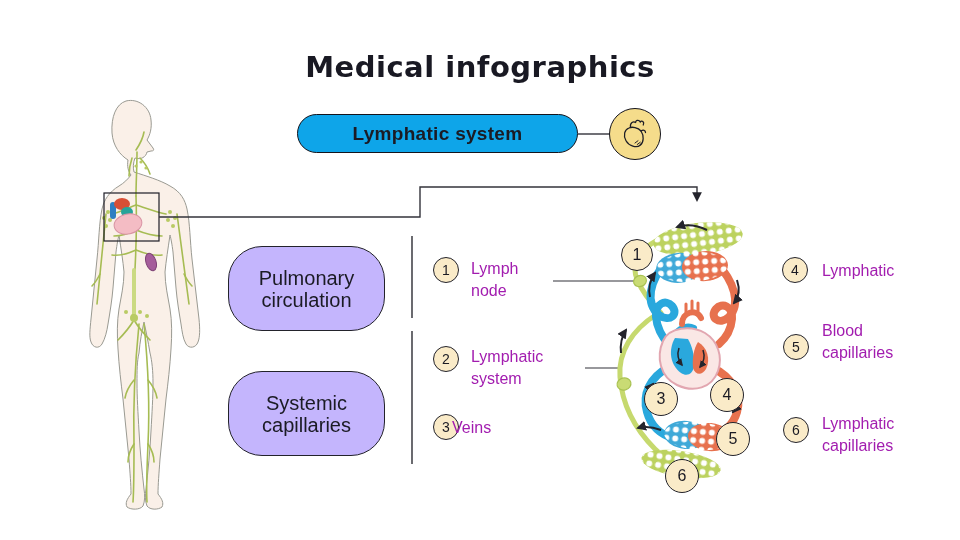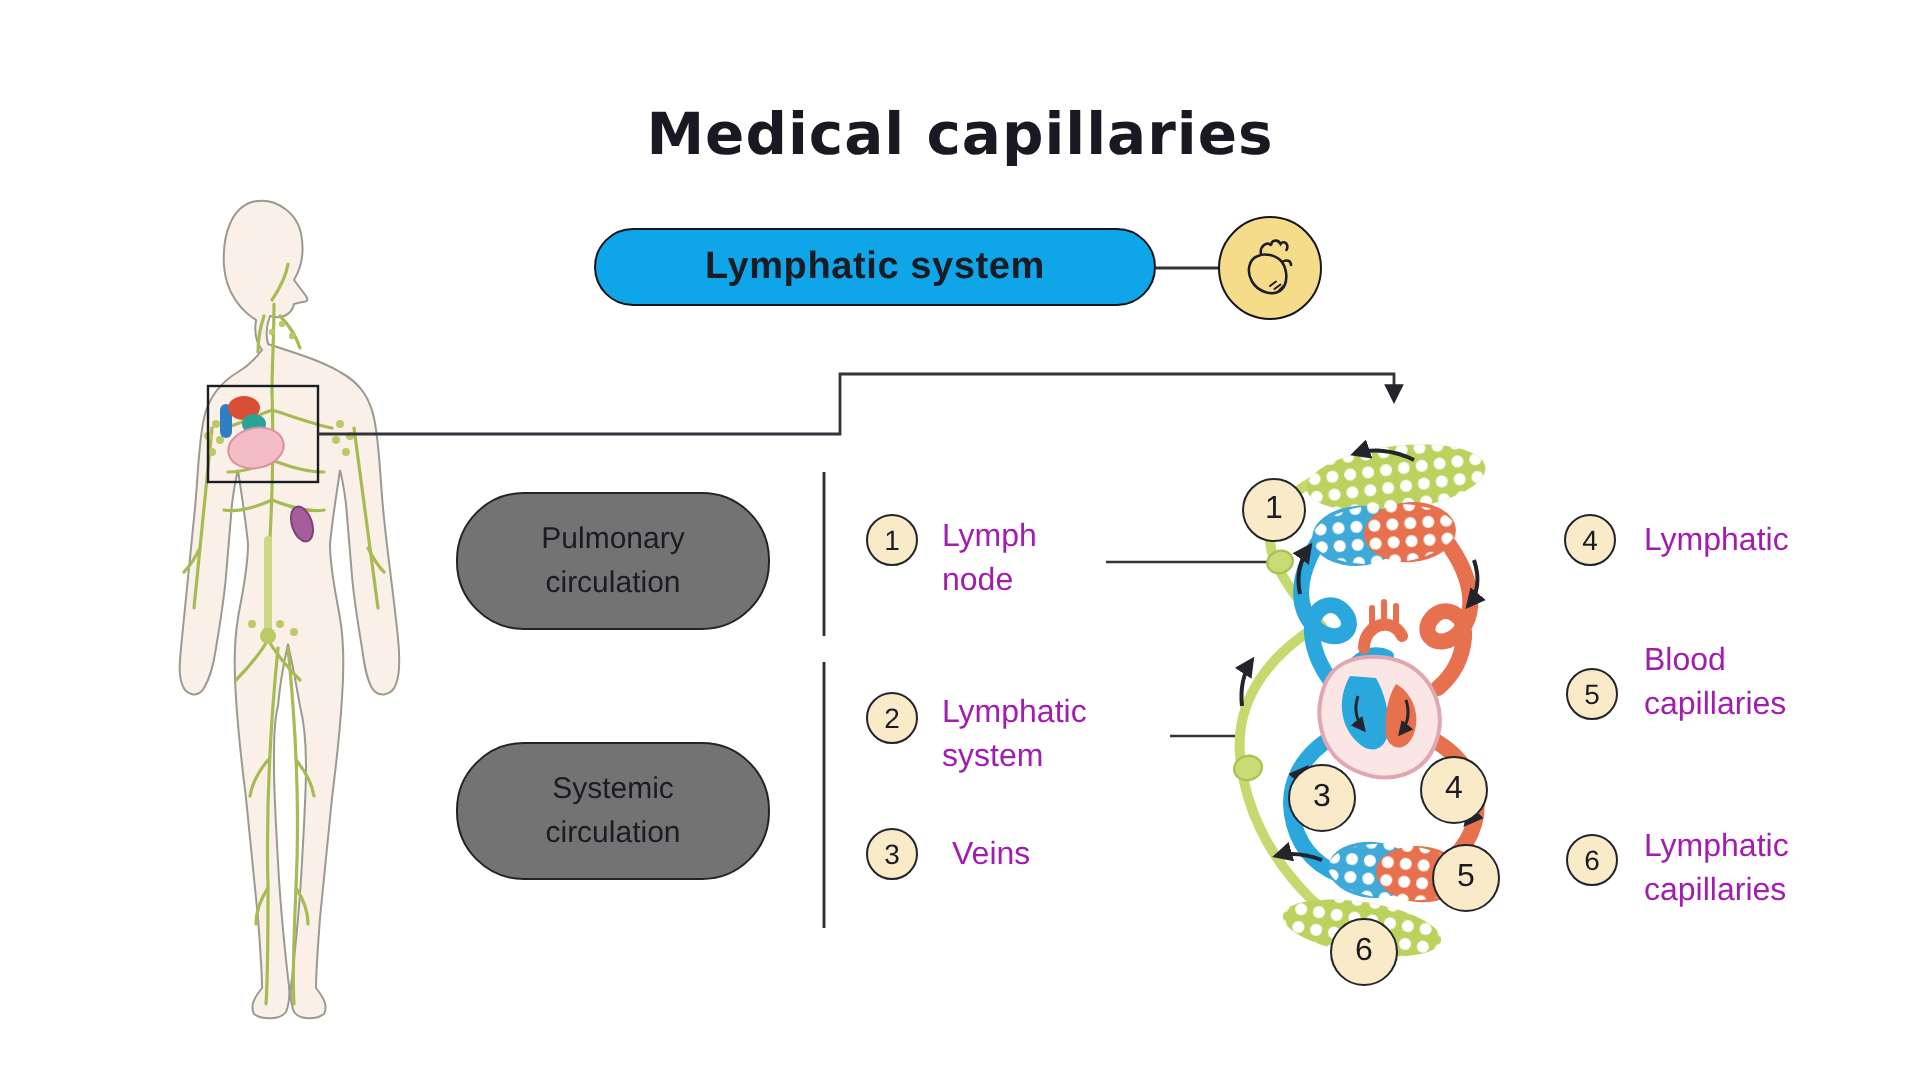--- a/index.html
+++ b/index.html
@@ -18,24 +18,24 @@
     background:#0ea5e9;border:1.6px solid #14141c;border-radius:20px;
     display:flex;align-items:center;justify-content:center;
     font-size:19px;font-weight:700;letter-spacing:.3px;box-sizing:border-box;
   }
   .heart-badge{
     position:absolute;left:609px;top:108px;width:52px;height:52px;border-radius:50%;
     background:#f5dc8b;border:1.6px solid #14141c;box-sizing:border-box;
     display:flex;align-items:center;justify-content:center;
   }
   .gbox{
-    position:absolute;width:157px;height:69px;background:#737373;
+    position:absolute;width:157px;height:85px;background:#c4b5fd;
     border:1.5px solid #23232b;border-radius:34px;box-sizing:border-box;
     display:flex;align-items:center;justify-content:center;text-align:center;
-    font-size:15px;font-weight:500;line-height:22px;
+    font-size:20px;font-weight:500;line-height:22px;
   }
   .badge{
     position:absolute;background:#faebc8;border:1.4px solid #23232b;border-radius:50%;
     box-sizing:border-box;display:flex;align-items:center;justify-content:center;
     font-weight:500;color:#1b1b24;
   }
   .badge.sm{width:26px;height:26px;font-size:14px;}
   .badge.lg{width:34px;height:34px;font-size:16px;}
   .lbl{
     position:absolute;font-size:16px;line-height:22px;font-weight:500;color:#a21caf;
@@ -191,52 +191,52 @@
         <path d="M650,297 C648,288 650,280 655,273" marker-end="url(#arr)"></path>
         <path d="M737,280 C740,289 739,297 734,303" marker-end="url(#arr)"></path>
         <path d="M649,407 C646,398 648,390 653,384" marker-end="url(#arr)"></path>
         <path d="M736,389 C739,398 738,406 733,412" marker-end="url(#arr)"></path>
         <path d="M621,353 C620,344 622,336 626,330" marker-end="url(#arr)"></path>
         <path d="M661,430 C653,427 645,426 638,428" marker-end="url(#arr)"></path>
       </g>
     </g>
   </svg>
 
-  <h1 class="title">Medical capillaries</h1>
+  <h1 class="title">Medical infographics</h1>
 
   <div class="pill">
     <span>Lymphatic system</span>
   </div>
 
   <div class="heart-badge">
     <svg width="36" height="36" viewBox="0 0 48 48">
       <g fill="none" stroke="#1d1d26" stroke-width="1.7" stroke-linecap="round">
         <path d="M16,16 C10,18 8,26 12,33 C16,40 26,43 31,39 C36,35 36,26 32,20 C28,15 20,14 16,16 Z"></path>
         <path d="M18,15 C17,9 22,6 25,9 C24,6 29,4 31,8 C33,5 37,8 35,12"></path>
         <path d="M32,20 C35,18 38,19 38,22"></path>
         <path d="M24,36 L28,33 M27,38 L31,35 M30,39 L33,36" stroke-width="1.3"></path>
       </g>
     </svg>
   </div>
 
   <div class="gbox" style="left:228px;top:246px">
     <span style="width:130px">Pulmonary circulation</span>
   </div>
   <div class="gbox" style="left:228px;top:371px">
-    <span style="width:130px">Systemic circulation</span>
+    <span style="width:130px">Systemic capillaries</span>
   </div>
 
   <div class="badge sm" style="left:433px;top:257px">1</div>
   <div class="lbl" style="left:471px;top:258px;width:70px">Lymph node</div>
 
   <div class="badge sm" style="left:433px;top:346px">2</div>
   <div class="lbl" style="left:471px;top:346px;width:88px">Lymphatic system</div>
 
   <div class="badge sm" style="left:433px;top:414px">3</div>
-  <div class="lbl" style="left:476px;top:417px">Veins</div>
+  <div class="lbl" style="left:452px;top:417px">Veins</div>
 
   <div class="badge sm" style="left:782px;top:257px">4</div>
   <div class="lbl" style="left:822px;top:260px">Lymphatic</div>
 
   <div class="badge sm" style="left:783px;top:334px">5</div>
   <div class="lbl" style="left:822px;top:320px;width:92px">Blood capillaries</div>
 
   <div class="badge sm" style="left:783px;top:417px">6</div>
   <div class="lbl" style="left:822px;top:413px;width:96px">Lymphatic capillaries</div>
 

